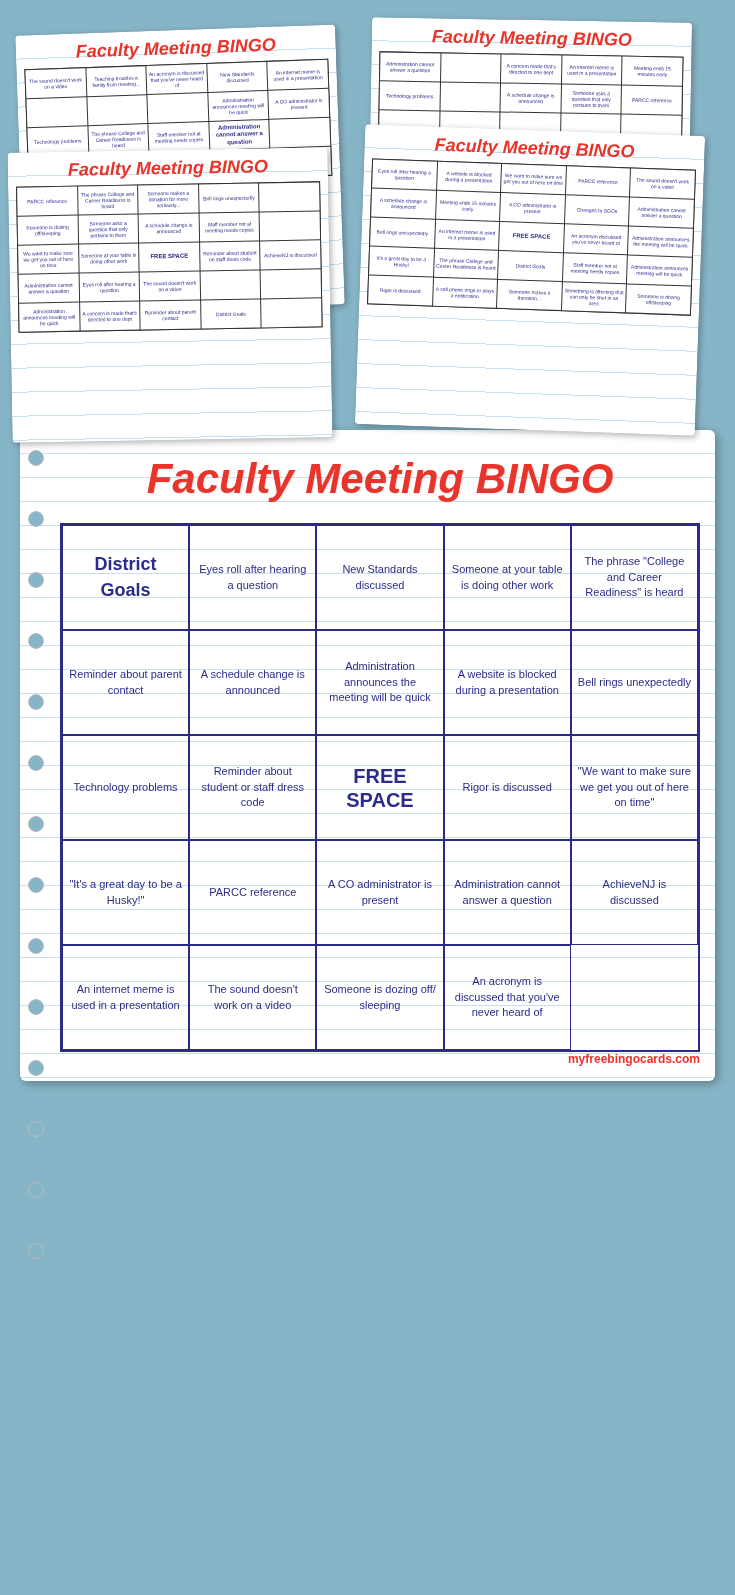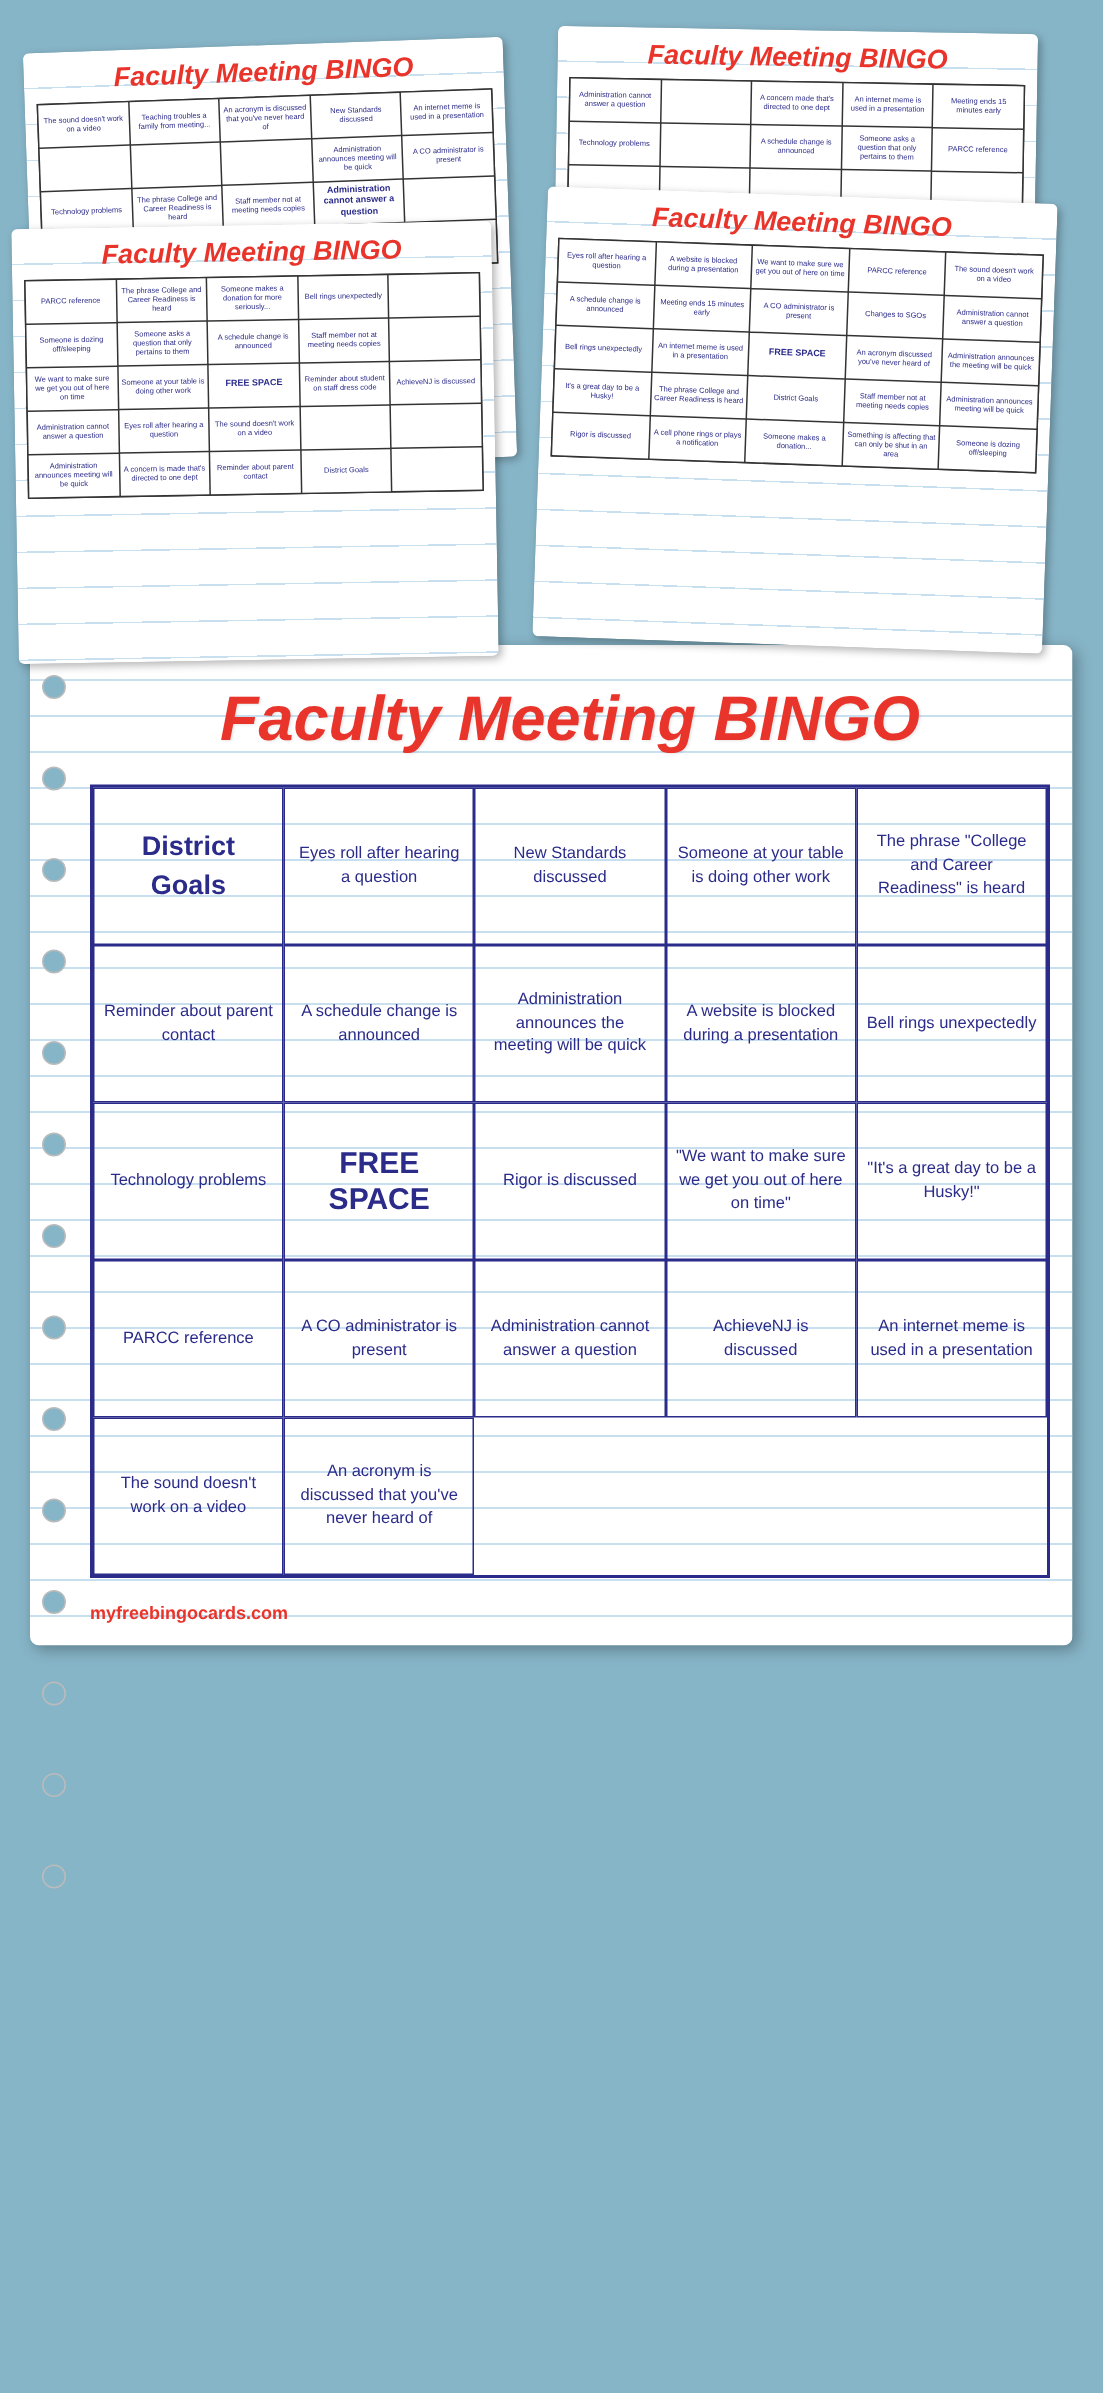--- a/index.html
+++ b/index.html
@@ -168,24 +168,24 @@
       line-height: 1.2;
     }
 
     .bingo-cell.district-goals {
       font-size: 18px;
       font-weight: bold;
       color: #2b2b8a;
     }
 
     .footer-url {
-      text-align: left;
+      text-align: right;
       color: #e8342a;
       font-size: 12px;
-      margin-top: 16px;
+      margin-top: 0;
       font-weight: bold;
     }
 
     .lined-bg {
       background-image: repeating-linear-gradient(
         transparent,
         transparent 23px,
         #c8dff0 23px,
         #c8dff0 24px
       );
@@ -333,29 +333,31 @@
       <div class="bingo-cell">Someone at your table is doing other work</div>
       <div class="bingo-cell">The phrase "College and Career Readiness" is heard</div>
 
       <div class="bingo-cell">Reminder about parent contact</div>
       <div class="bingo-cell">A schedule change is announced</div>
       <div class="bingo-cell">Administration announces the meeting will be quick</div>
       <div class="bingo-cell">A website is blocked during a presentation</div>
       <div class="bingo-cell">Bell rings unexpectedly</div>
 
       <div class="bingo-cell">Technology problems</div>
+      <div class="bingo-cell">Reminder about student or staff dress code</div>
       <div class="bingo-cell free-space">FREE SPACE</div>
       <div class="bingo-cell">Rigor is discussed</div>
 
       <div class="bingo-cell">"We want to make sure we get you out of here on time"</div>
       <div class="bingo-cell">"It's a great day to be a Husky!"</div>
       <div class="bingo-cell">PARCC reference</div>
       <div class="bingo-cell">A CO administrator is present</div>
       <div class="bingo-cell">Administration cannot answer a question</div>
 
       <div class="bingo-cell">AchieveNJ is discussed</div>
       <div class="bingo-cell">An internet meme is used in a presentation</div>
       <div class="bingo-cell">The sound doesn't work on a video</div>
+      <div class="bingo-cell">Someone is dozing off/ sleeping</div>
       <div class="bingo-cell">An acronym is discussed that you've never heard of</div>
     </div>
     <div class="footer-url">myfreebingocards.com</div>
   </div>
 </div>
 
 </body></html>

